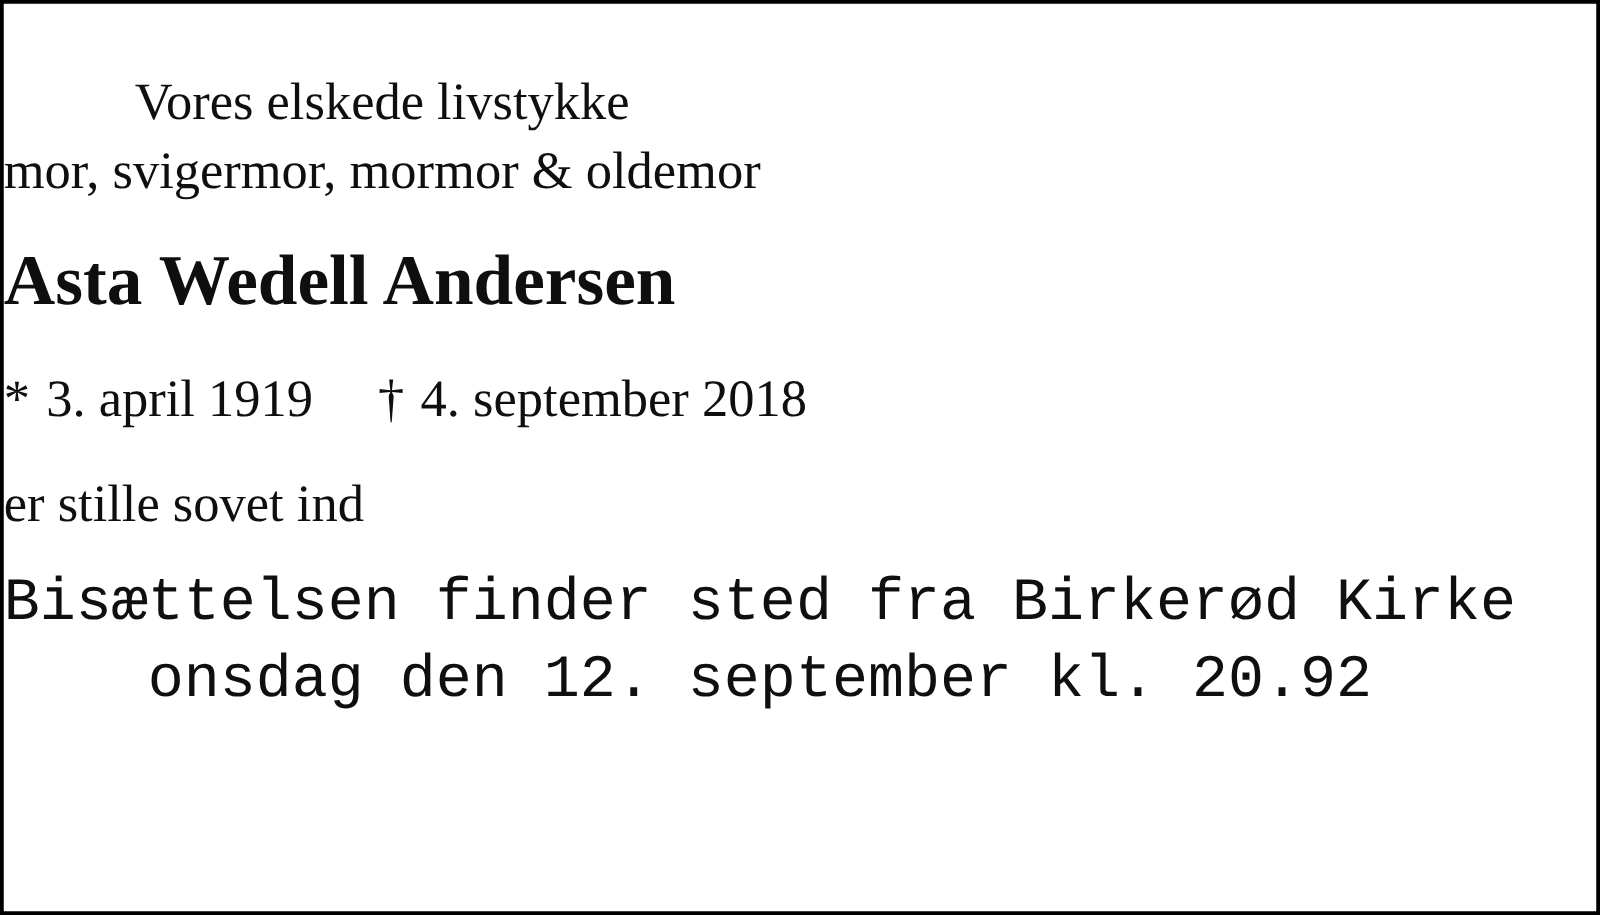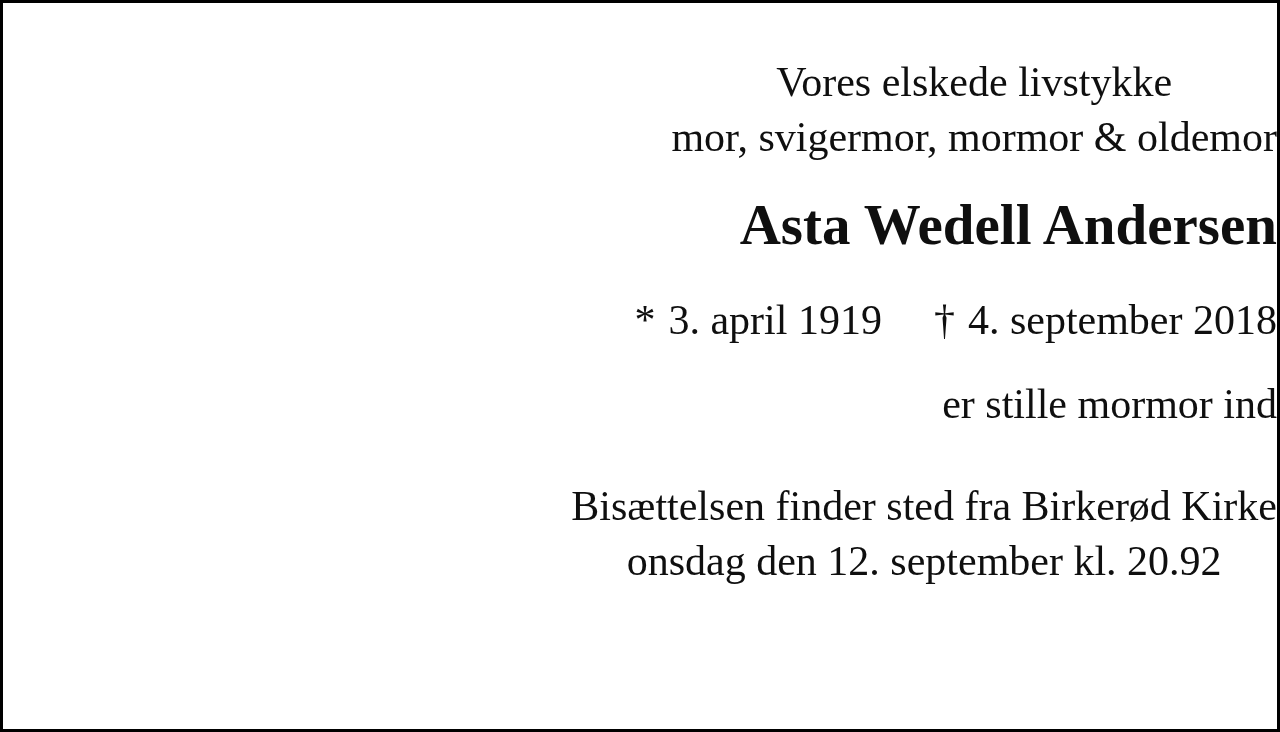--- a/index.html
+++ b/index.html
@@ -11,21 +11,21 @@
     position: relative;
     width: 1280px;
     height: 732px;
     box-sizing: border-box;
     border: 3px solid #000000;
     background: #ffffff;
     font-family: "Liberation Serif", "DejaVu Serif", serif;
     color: #0f0f0f;
     display: flex;
     flex-direction: column;
-    align-items: flex-end;
+    align-items: flex-start;
     text-align: center;
     padding-top: 52px;
   }
   .intro {
     font-size: 42px;
     line-height: 1.32;
   }
   .deceased-name {
     font-size: 57px;
     font-weight: bold;
@@ -49,23 +49,24 @@
     font-size: 42px;
     line-height: 1.1;
   }
   .signature {
     margin-top: 40px;
     font-size: 43px;
     font-weight: bold;
     line-height: 1.1;
   }
   .funeral {
-    margin-top: 52px;
-    font-size: 42px;
+    margin-top: 25px;
+    font-size: 48px;
     line-height: 1.3;
+    font-family: Liberation Mono, monospace;
   }
 </style>
 </head>
 <body>
 
 <div class="page">
 
   <div class="intro">
     <div>Vores elskede livstykke</div>
     <div>mor, svigermor, mormor &amp; oldemor</div>
@@ -77,21 +78,21 @@
     <span class="date-group">
       <span>*</span>
       <span>3. april 1919</span>
     </span>
     <span class="date-group">
       <span>†</span>
       <span>4. september 2018</span>
     </span>
   </div>
 
-  <div class="message">er stille mormor ind</div>
+  <div class="message">er stille sovet ind</div>
 
 
   <div class="funeral">
     <div>Bisættelsen finder sted fra Birkerød Kirke</div>
     <div>onsdag den 12. september kl. 20.92</div>
   </div>
 
 </div>
 
 </body></html>

